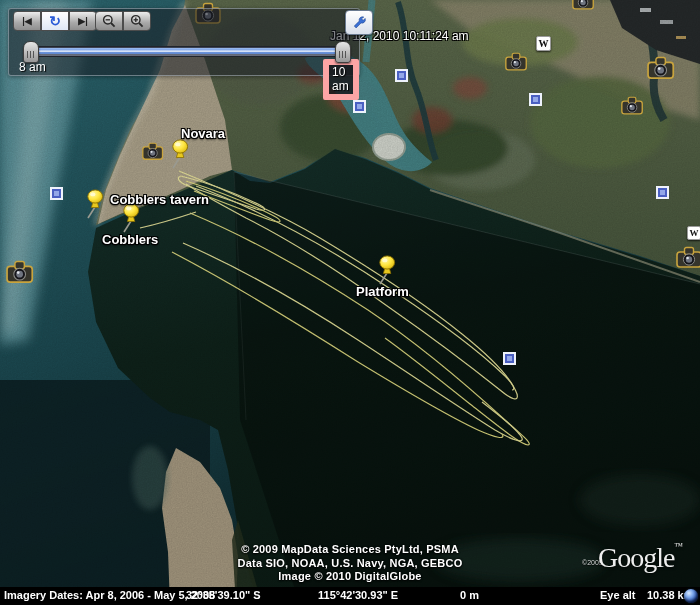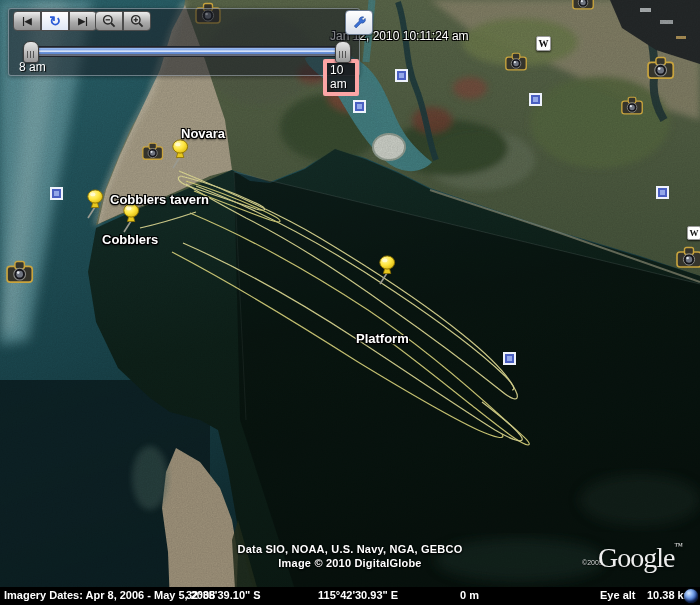--- a/index.html
+++ b/index.html
@@ -41,21 +41,21 @@
     background:linear-gradient(#3c4250,#6a7080);border:1px solid #20242c;border-radius:5px;cursor:pointer;}
   .slider-range{position:absolute;left:2px;right:2px;top:1px;height:6px;border-radius:3px;
     background:linear-gradient(#9cbcf2 0%,#7ba2e6 38%,#ffffff 46%,#ffffff 56%,#7097dd 64%,#5d86cf 100%);}
   .handle{position:absolute;width:14px;height:20px;top:32px;z-index:52;cursor:ew-resize;
     background:linear-gradient(#e6e6e6,#979797);border:1px solid #3f3f3f;
     border-radius:7px 7px 3px 3px;box-shadow:0 1px 2px rgba(0,0,0,.5);}
   .handle .grip{width:8px;height:7px;margin:9px auto 0;
     background:repeating-linear-gradient(90deg,#555 0 1px,transparent 1px 3px);}
   .tp-time{position:absolute;color:#fff;font-size:12px;font-weight:normal;
     text-shadow:1px 1px 1px #000;}
-  .tp-badge{background:rgba(25,25,28,.85);border:4px solid #fca5a5;border-radius:2px;padding:0 3px 1px;}
+  .tp-badge{background:rgba(25,25,28,.85);border:6px solid #fca5a5;border-radius:2px;padding:0 3px 1px;}
   .date-display{position:absolute;left:330px;top:29px;width:128px;text-align:right;z-index:49;
     color:#fff;font-size:12px;font-weight:normal;white-space:nowrap;
     text-shadow:-1px -1px 0 #000,1px -1px 0 #000,-1px 1px 0 #000,1px 1px 0 #000;}
 
   
   .attrib{position:absolute;left:228px;top:543px;width:244px;text-align:center;z-index:40;
     color:#fff;font-size:11px;font-weight:bold;line-height:13.5px;letter-spacing:.2px;
     text-shadow:0 1px 2px #000,0 0 2px #000;}
   .glogo{position:absolute;left:598px;top:541px;z-index:40;color:rgba(255,255,255,.93);
     font-family:"Liberation Serif",serif;font-size:28px;letter-spacing:-1px;
@@ -216,21 +216,21 @@
   <div class="icon-abs bluesq" style="left:397px;top:71px;"></div>
   <div class="icon-abs bluesq" style="left:355px;top:102px;"></div>
   <div class="icon-abs bluesq" style="left:531px;top:95px;"></div>
   <div class="icon-abs bluesq" style="left:658px;top:188px;"></div>
   <div class="icon-abs bluesq" style="left:505px;top:354px;"></div>
   <div class="icon-abs bluesq" style="left:52px;top:189px;"></div>
 
   <div class="pm-label" style="left:149px;top:126px;padding-left:32px;">Novara</div>
   <div class="pm-label" style="left:110px;top:192px;">Cobblers tavern</div>
   <div class="pm-label" style="left:102px;top:232px;">Cobblers</div>
-  <div class="pm-label" style="left:356px;top:284px;margin-top:47px;">Platform</div>
+  <div class="pm-label" style="left:356px;top:284px;">Platform</div>
 
   <div class="time-panel">
     <div class="btn-group" style="left:4px;top:2px;">
       <div class="tp-btn">
         <span>|◀</span>
         </div>
       <div class="tp-btn active">
         <span>↻</span>
         </div>
       <div class="tp-btn">
@@ -267,20 +267,21 @@
       </div>
     <div class="handle" style="left:326px;">
         <div class="grip"></div>
       </div>
     <div class="tp-time" style="left:10px;top:51px;">8 am</div>
     <div class="tp-time tp-badge" style="left:314px;top:50px;">10 am</div>
   </div>
   <div class="date-display">Jan 12, 2010 10:11:24 am</div>
 
   <div class="attrib">
+    <div>© 2009 MapData Sciences PtyLtd, PSMA</div>
     <div>Data SIO, NOAA, U.S. Navy, NGA, GEBCO</div>
     <div>Image © 2010 DigitalGlobe</div>
   </div>
   <div class="glogo-year">©2009</div>
   <div class="glogo"><span>Google</span><sup>™</sup></div>
 
   <div class="status-bar">
     <span style="left:4px;">Imagery Dates: Apr  8, 2006 - May  5, 2008</span>
     <span style="left:186px;">32°35'39.10" S</span>
     <span style="left:318px;">115°42'30.93" E</span>

